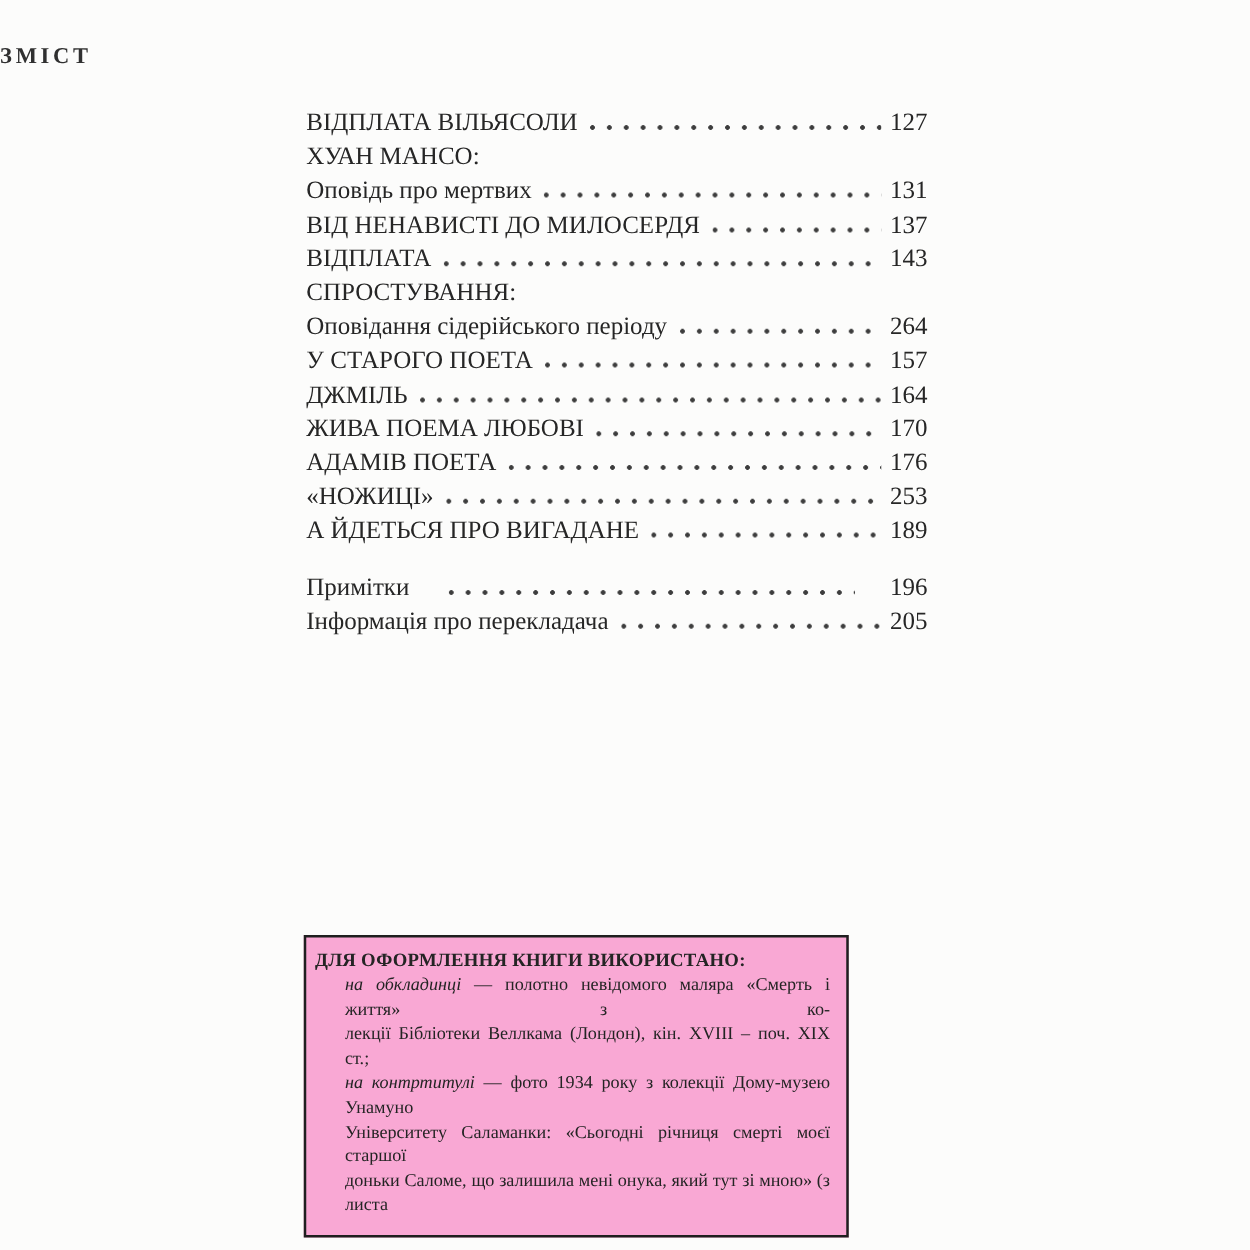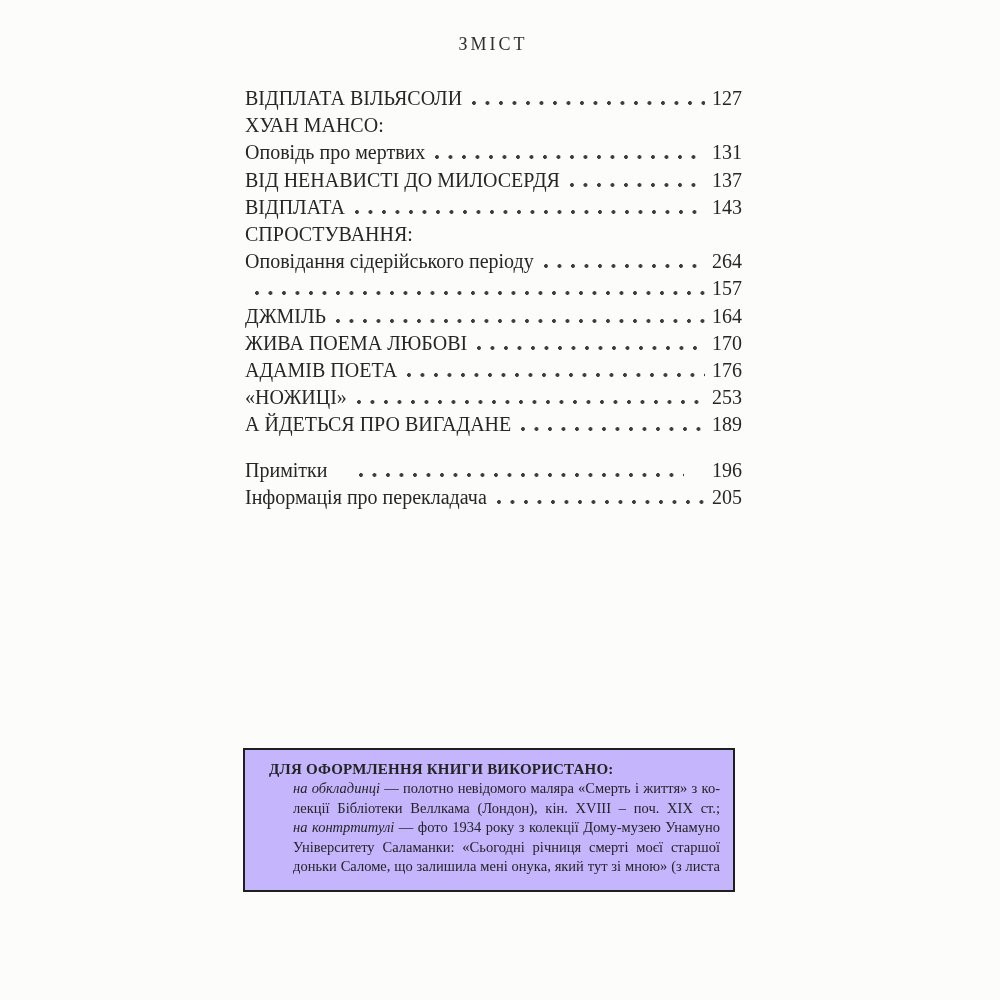--- a/index.html
+++ b/index.html
@@ -16,23 +16,23 @@
     font-family: "Liberation Serif", "DejaVu Serif", serif;
     overflow: hidden;
   }
   
   .toc-title {
     position: absolute;
     top: 34px;
     left: 0;
     right: 14px;
     margin: 0;
-    text-align: center;
+    text-align: left;
     font-size: 18px;
-    font-weight: normal;
+    font-weight: bold;
     letter-spacing: 3px;
     color: #303030;
   }
   
   .toc {
     position: absolute;
     left: 245px;
     top: 85px;
     width: 497px;
   }
@@ -54,25 +54,25 @@
     background-size: 13.5px 4px;
     background-repeat: repeat-x;
     background-position: left bottom;
   }
   .toc-page { flex: 0 0 auto; text-align: right; }
   
   .colophon {
     position: absolute;
     left: 243px;
     top: 748px;
-    width: 492px;
+    width: 436px;
     box-sizing: border-box;
     border: 2px solid #1f1f1f;
-    padding: 9px 13px 13px 24px;
-    background: #c4b5fd;
+    padding: 9px 13px 13px 7px;
+    background: #f9a8d4;
   }
   .colophon-title {
     font-size: 15px;
     font-weight: bold;
     line-height: 20px;
     letter-spacing: 0.2px;
     color: #242424;
   }
   .colophon-line {
     font-size: 14.5px;
@@ -120,20 +120,21 @@
       <div class="toc-row no-page">
     <span class="toc-label">СПРОСТУВАННЯ:</span>
 
   </div>
       <div class="toc-row">
     <span class="toc-label">Оповідання сідерійського періоду</span>
     <span class="leader"></span>
     <span class="toc-page">264</span>
   </div>
       <div class="toc-row">
+    <span class="toc-label">У СТАРОГО ПОЕТА</span>
     <span class="leader"></span>
     <span class="toc-page">157</span>
   </div>
       <div class="toc-row">
     <span class="toc-label">ДЖМІЛЬ</span>
     <span class="leader"></span>
     <span class="toc-page">164</span>
   </div>
       <div class="toc-row">
     <span class="toc-label">ЖИВА ПОЕМА ЛЮБОВІ</span>

